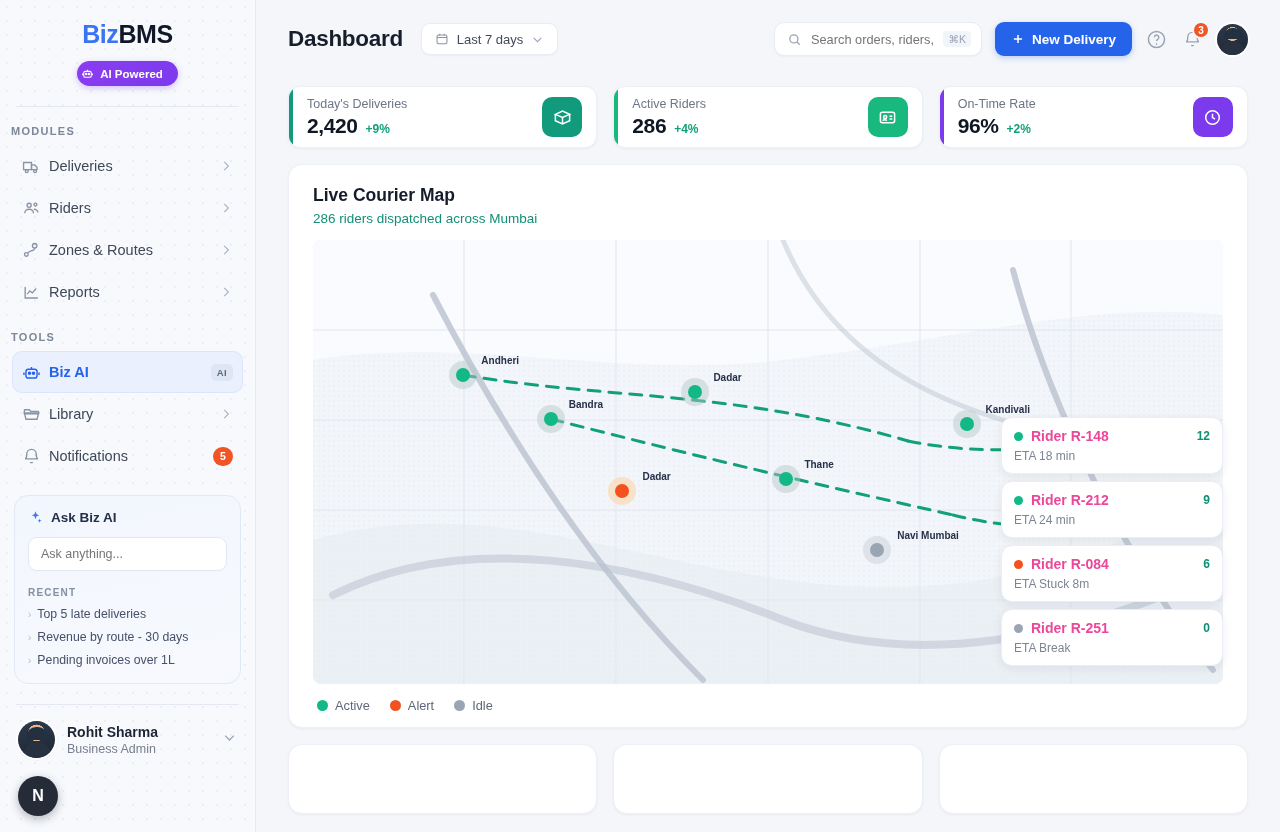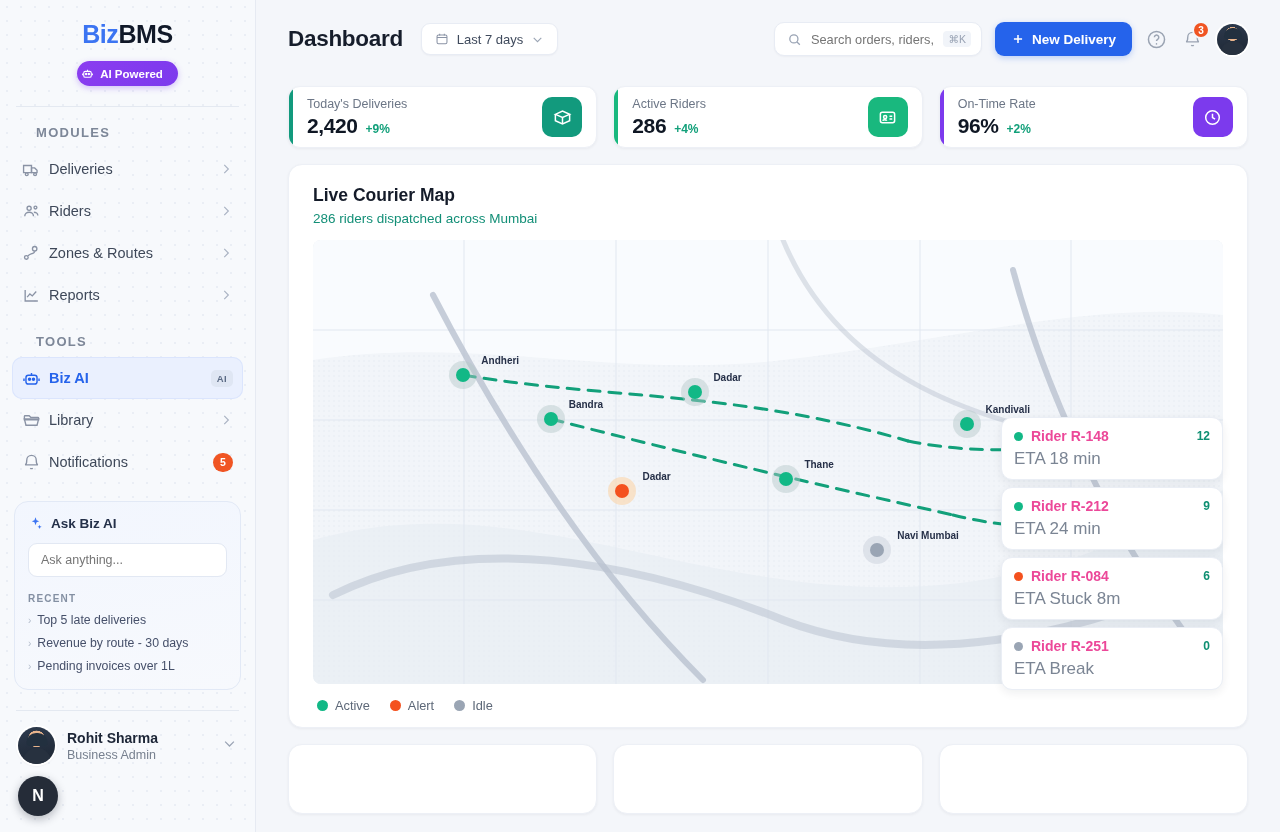--- a/index.html
+++ b/index.html
@@ -33,22 +33,22 @@
     display:inline-flex; align-items:center; gap:6px;
     margin-top: 12px; padding: 6px 15px 6px 4px;
     background: linear-gradient(135deg,#8b3df0,#7c3aed);
     color:#fff; font-size:11.5px; font-weight:700;
     border-radius: 999px; border: none;
     box-shadow: 0 2px 6px rgba(124,58,237,.30);
   }
   .sep { height:1px; background:#e4e9f1; margin: 20px 16px 0; position:relative; z-index:2;}
 
   .group-label {
-    font-size: 13px; letter-spacing: 1.3px; font-weight:700;
-    color:#7d8798; padding: 18px 36px 8px; position:relative; z-index:2;
+    font-size: 11px; letter-spacing: 1.3px; font-weight:700;
+    color:#7d8798; padding: 18px 11px 8px; position:relative; z-index:2;
   }
   .nav-list { padding: 0 12px; position:relative; z-index:2;}
   .nav-item {
     display:flex; align-items:center; gap:8px;
     height: 42px; padding: 0 10px; border-radius: 10px;
     color:#3e4859; font-size:14.5px; cursor:pointer;
   }
   .nav-item .lbl { flex:1; }
   .nav-item.active {
     background:#eaf0fe; color:#2563eb; font-weight:700;
@@ -217,21 +217,21 @@
   .rider-panel { position:absolute; right:24px; top:252px; width:222px; z-index:5; }
   .rider-card {
     background:#fff; border:1px solid #eaeef5; border-radius:11px;
     padding:10px 12px 10px; margin-bottom:7px;
     box-shadow:0 3px 10px rgba(16,24,40,.07);
   }
   .rider-top { display:flex; align-items:center; gap:8px;}
   .dot { width:9px;height:9px;border-radius:50%;flex:0 0 9px;}
   .rider-name { font-size:14px; font-weight:700; color:#ec4899; flex:1;}
   .rider-count { font-size:12px; font-weight:700; color:#0f8f72;}
-  .rider-eta { font-size:17px; color:#7b8594; margin-top:5px; }
+  .rider-eta { font-size:12px; color:#7b8594; margin-top:5px; }
   .legend { display:flex; align-items:center; gap:20px; margin-top:14px; padding-left:4px;}
   .legend-item { display:flex; align-items:center; gap:7px; font-size:12.8px; color:#5d6878;}
 
   .bottom-row { display:flex; gap:16px; padding: 16px 32px 0;}
   .bottom-card {
     flex:1; height:70px; background:#fff; border-radius:14px;
     border:1px solid #edf0f6; box-shadow:0 1px 3px rgba(16,24,40,.05);
   }
 </style>
 </head>

